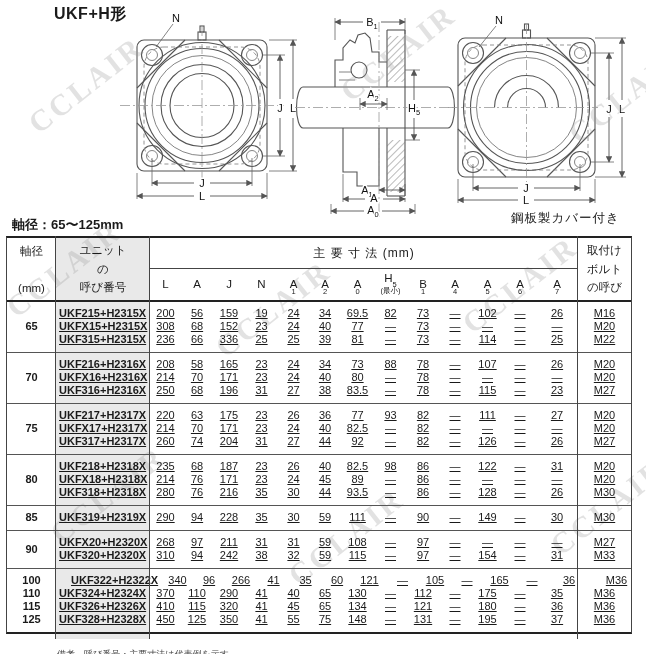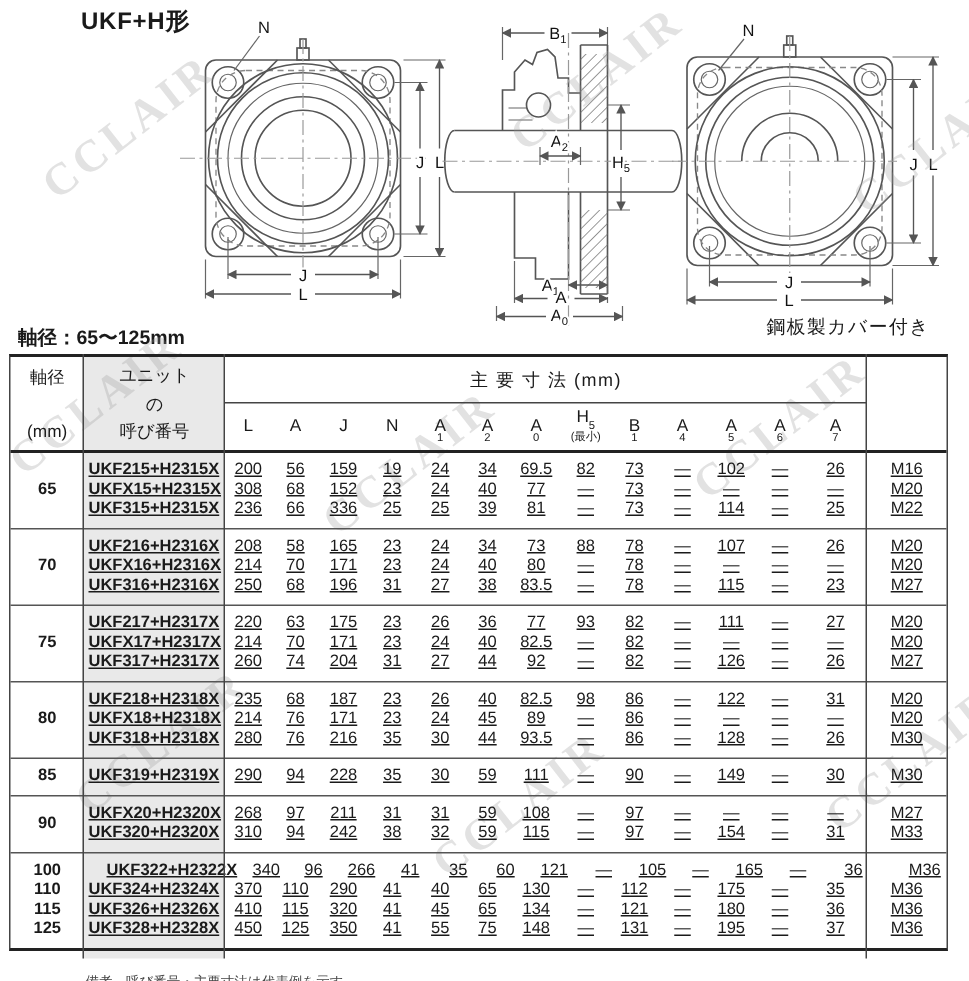--- a/index.html
+++ b/index.html
@@ -246,20 +246,25 @@
               <div>H<sub>5</sub></div>
               <div class="h5note">(最小)</div>
             </div>
             <div class="dl-cell">B<sub>1</sub></div>
             <div class="dl-cell">A<sub>4</sub></div>
             <div class="dl-cell">A<sub>5</sub></div>
             <div class="dl-cell">A<sub>6</sub></div>
             <div class="dl-cell">A<sub>7</sub></div>
           </div>
       </div>
+      <div class="h-bolt">
+        <div>取付け</div>
+        <div>ボルト</div>
+        <div>の呼び</div>
+      </div>
     </div>
     <div id="tbody">
         <div class="t-group">
           <div class="shaft-cell single">
             <div class="shaft-num">65</div>
           </div>
           <div class="rows-wrap">
             <div class="t-row" style="grid-template-columns: 94px 31px 32px 32px 33px 31px 32px 33px 33px 32px 32px 33px 32px 42px 53px;">
               <div class="name-cell">UKF215+H2315X</div>
               <div class="val-cell">200</div>

